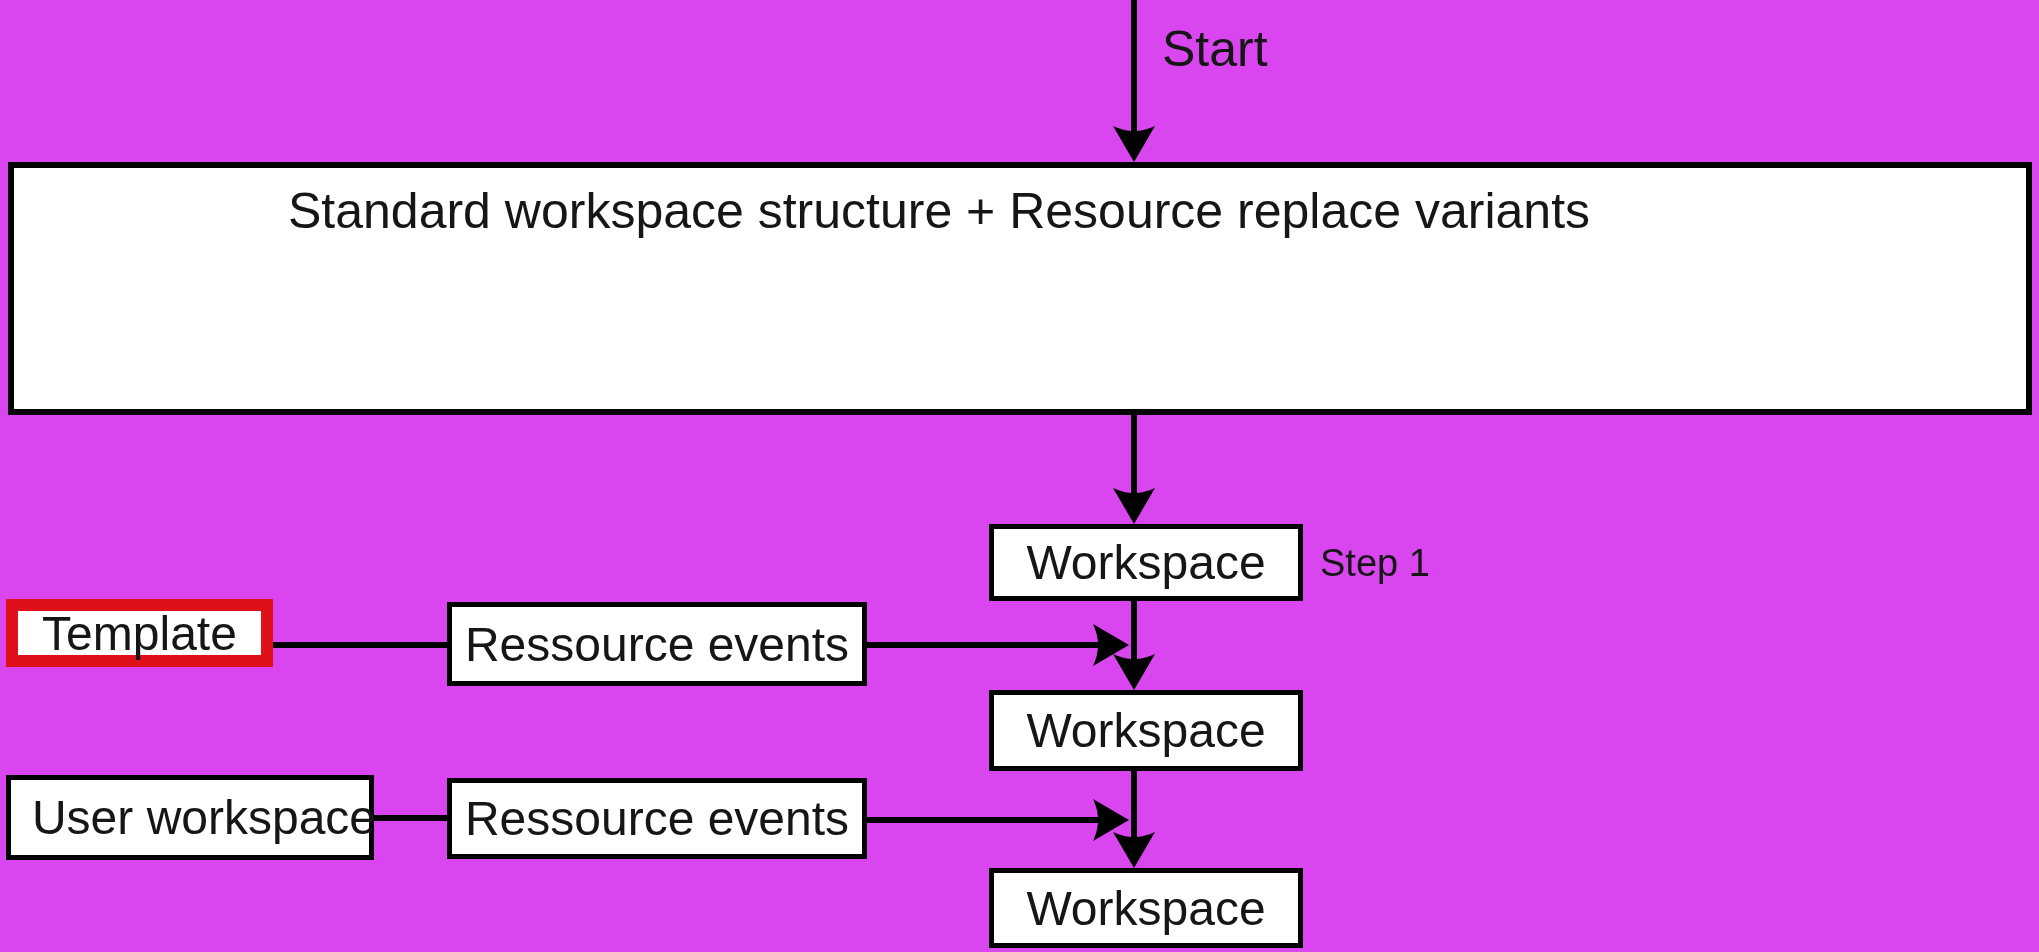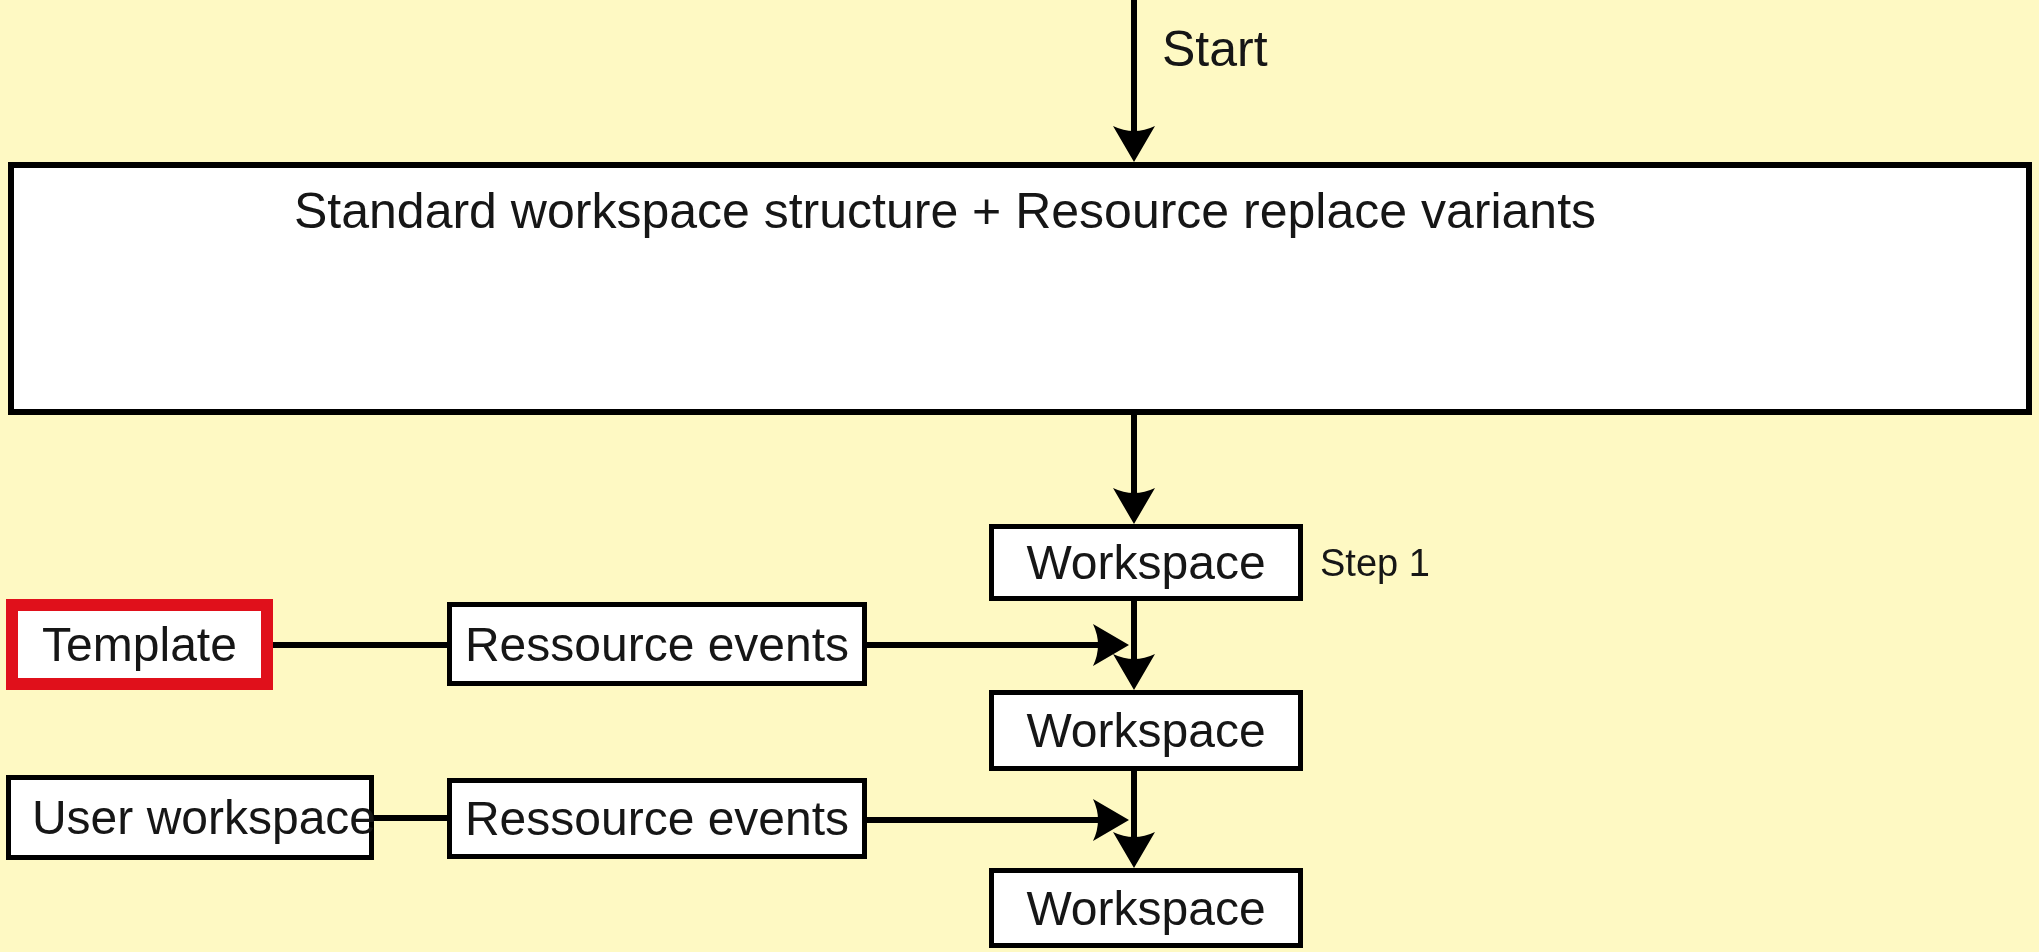--- a/index.html
+++ b/index.html
@@ -1,56 +1,56 @@
 <!DOCTYPE html>
 <html><head>
 <meta charset="utf-8">
 <style>
   html,body{margin:0;padding:0;background:#ffffff;}
   #stage{
     position:relative;
     width:2039px;height:952px;
-    background:#fef9c3;
+    background:#d946ef;
     font-family:"Liberation Sans","DejaVu Sans",sans-serif;
     color:#161616;
     overflow:hidden;
   }
   #lines{position:absolute;left:0;top:0;width:2039px;height:952px;}
   .box{
     position:absolute;
     box-sizing:border-box;
     border:5px solid #000000;
     background:#ffffff;
     display:flex;align-items:center;justify-content:center;
     font-size:48px;
     white-space:nowrap;
   }
   .main-box{
     left:8px;top:162px;width:2024px;height:253px;
     border-width:6px;
     display:block;
   }
   .main-box .title{
-    position:absolute;left:280px;top:12px;
+    position:absolute;left:274px;top:12px;
     font-size:50px;line-height:1.25;
   }
   .ws{left:989px;width:314px;}
   .ws1{top:524px;height:77px;}
   .ws2{top:690px;height:81px;}
   .ws3{top:868px;height:80px;}
   .step-label{
     position:absolute;
     font-size:38px;line-height:1;
     display:flex;align-items:center;
   }
   .step1-label{left:1320px;top:524px;height:77px;}
   .step2-label{left:1320px;top:690px;height:81px;}
   .step3-label{left:1368px;top:868px;height:80px;}
   .template-box{
-    left:6px;top:599px;width:267px;height:91px;
+    left:6px;top:599px;width:267px;height:68px;
     border:12px solid #e0101b;
   }
   .res1{left:447px;top:602px;width:420px;height:84px;}
   .res2{left:447px;top:778px;width:420px;height:81px;}
   .user-box{left:6px;top:775px;width:368px;height:85px;padding-left:28px;}
   .start-label{
     position:absolute;left:1162px;top:24px;
     font-size:50px;line-height:1;
   }
 </style>

